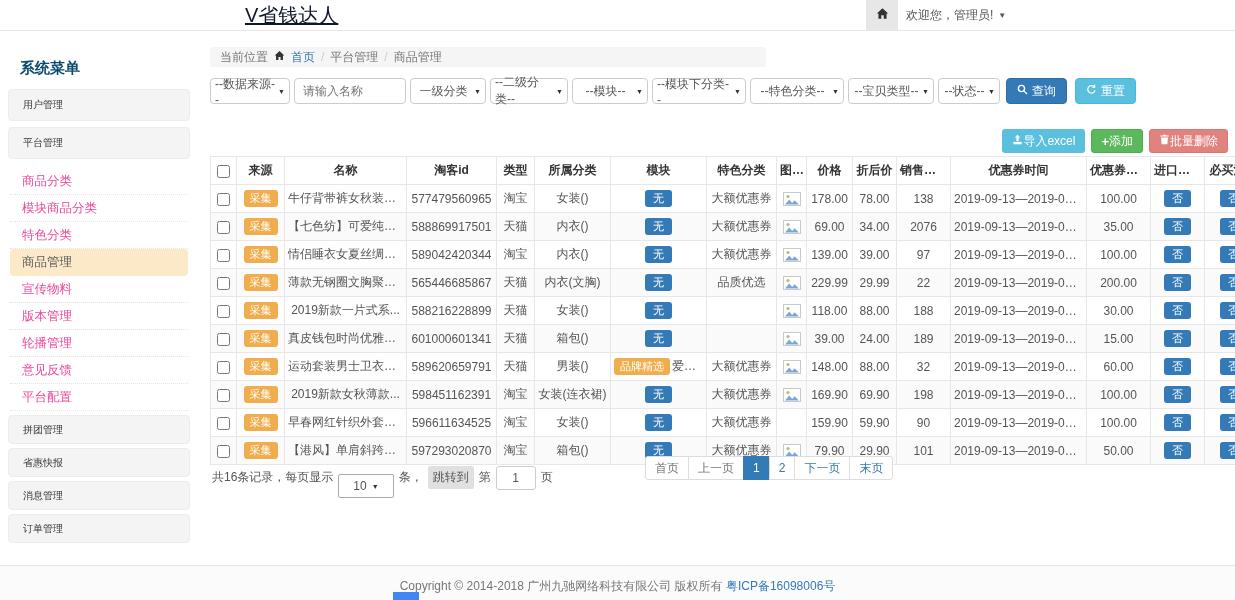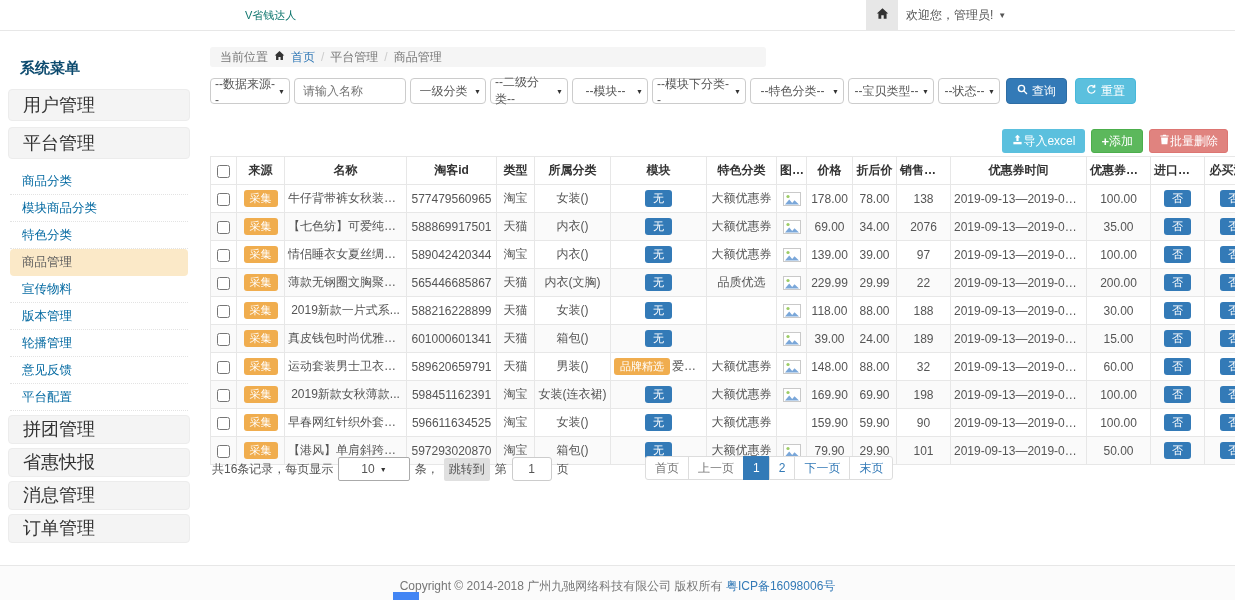--- a/index.html
+++ b/index.html
@@ -1,33 +1,33 @@
 <!DOCTYPE html>
 <html><head>
 <meta charset="utf-8">
 <style>
   html,body{margin:0;padding:0;background:#fff;}
   .screen{position:relative;width:1235px;height:600px;overflow:hidden;background:#fff;
           font-family:"Liberation Sans","DejaVu Sans",sans-serif;}
   
   .topbar{position:absolute;left:0;top:0;right:0;height:30px;background:#fff;border-bottom:1px solid #e7e7e7;}
-  .app-title{position:absolute;left:245px;top:0;line-height:30px;font-size:11px;color:#0f766e;}
+  .app-title{position:absolute;left:245px;top:0;line-height:30px;font-size:20px;color:#0f172a;text-decoration:underline;}
   .home-box{position:absolute;left:866px;top:0;width:32px;height:30px;background:#e7e7e7;
             display:flex;align-items:center;justify-content:center;cursor:pointer;}
   .welcome{position:absolute;left:906px;top:0;height:30px;display:flex;align-items:center;gap:5px;
            font-size:12px;color:#555;cursor:pointer;}
   .caret{font-size:8px;color:#555;}
   
   .sidebar{position:absolute;left:8px;top:50px;width:182px;height:514px;overflow:hidden;}
   .side-title{color:#0c4a6e;font-weight:bold;font-size:15px;padding:9px 12px 11px;}
   .side-group{background:#f4f4f4;border:1px solid #ececec;border-radius:4px;height:30px;line-height:30px;
-              padding-left:14px;font-size:18px;color:#333;margin-bottom:6px;cursor:pointer;box-sizing:content-box;}
+              padding-left:14px;font-size:10px;color:#333;margin-bottom:6px;cursor:pointer;box-sizing:content-box;}
   .sg-b{height:27px;line-height:27px;margin-bottom:4px;}
   .submenu{padding:3px 2px 4px 2px;}
-  .side-link{height:26px;line-height:26px;padding-left:12px;font-size:12.5px;color:#0369a1;
+  .side-link{height:26px;line-height:26px;padding-left:12px;font-size:12.5px;color:#ec4899;
              border-bottom:1px dotted #e3e3e3;cursor:pointer;}
   .side-link.active{background:#fbe9c8;border-radius:4px;color:#5e5e5e;border-bottom-color:transparent;}
   
   .breadcrumb{position:absolute;left:210px;top:47px;width:556px;height:20px;background:#f5f5f5;border-radius:3px;
               display:flex;align-items:center;gap:6px;padding:0 10px;box-sizing:border-box;font-size:12px;color:#777;}
   .bc-home{color:#337ab7;text-decoration:none;cursor:pointer;}
   .bc-sep{color:#ccc;}
   
   .filters{position:absolute;left:210px;top:78px;display:flex;gap:4px;align-items:center;}
   .f-select{position:relative;height:26px;border:1px solid #ccc;border-radius:4px;background:#fff;
@@ -60,21 +60,21 @@
   .badge{display:inline-block;border-radius:3px;color:#fff;font-size:11px;padding:3px 6px;line-height:1;text-align:right;}
   .badge-orange{background:#f0ad4e;}
   .btn-xs{display:inline-block;border-radius:3px;color:#fff;font-size:11px;padding:3px 8px;line-height:1;cursor:pointer;border:none;font-family:inherit;}
   .btn-blue{background:#337ab7;}
   .img-ph svg{vertical-align:middle;}
   .mod-txt{margin-left:2px;}
   input[type=checkbox]{margin:0;vertical-align:middle;}
   
   .pg-info{position:absolute;left:212px;top:457px;display:flex;align-items:center;gap:5px;font-size:12px;color:#555;}
   .pp-select{border:1px solid #aaa;border-radius:2px;height:22px;display:inline-flex;align-items:center;gap:5px;
-             padding:0 22px;cursor:pointer;background:#fff;}
+             padding:0 14px;cursor:pointer;background:#fff;margin-top:17px;}
   .pp-caret{font-size:7px;color:#333;}
   .jump-chip{background:#e0e0e0;border-radius:2px;padding:3px 5px;cursor:pointer;}
   .page-input{width:34px;height:20px;border:1px solid #ccc;border-radius:3px;text-align:center;font-size:12px;
               color:#555;font-family:inherit;}
   .pager{position:absolute;left:645px;top:456px;display:flex;}
   .pg-btn{border:1px solid #ddd;background:#fff;height:22px;line-height:22px;padding:0 9px;font-size:12px;
           color:#337ab7;margin-left:-1px;cursor:pointer;}
   .pg-btn.muted{color:#777;}
   .pg-btn.active{background:#337ab7;border-color:#337ab7;color:#fff;}
   .pg-btn:first-child{border-radius:3px 0 0 3px;margin-left:0;}

